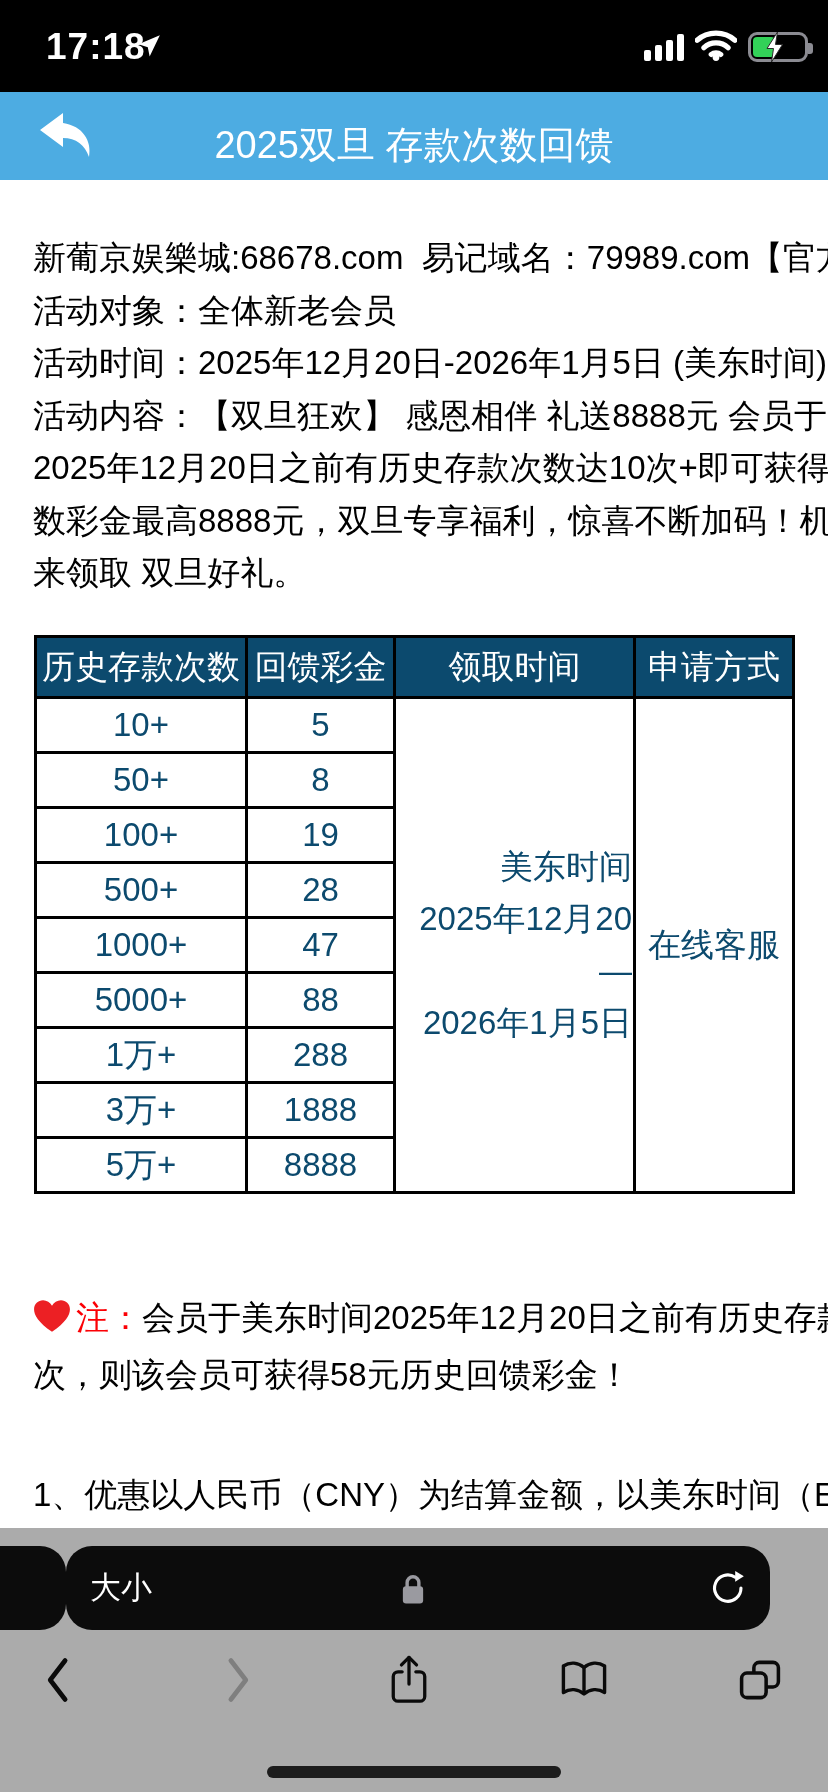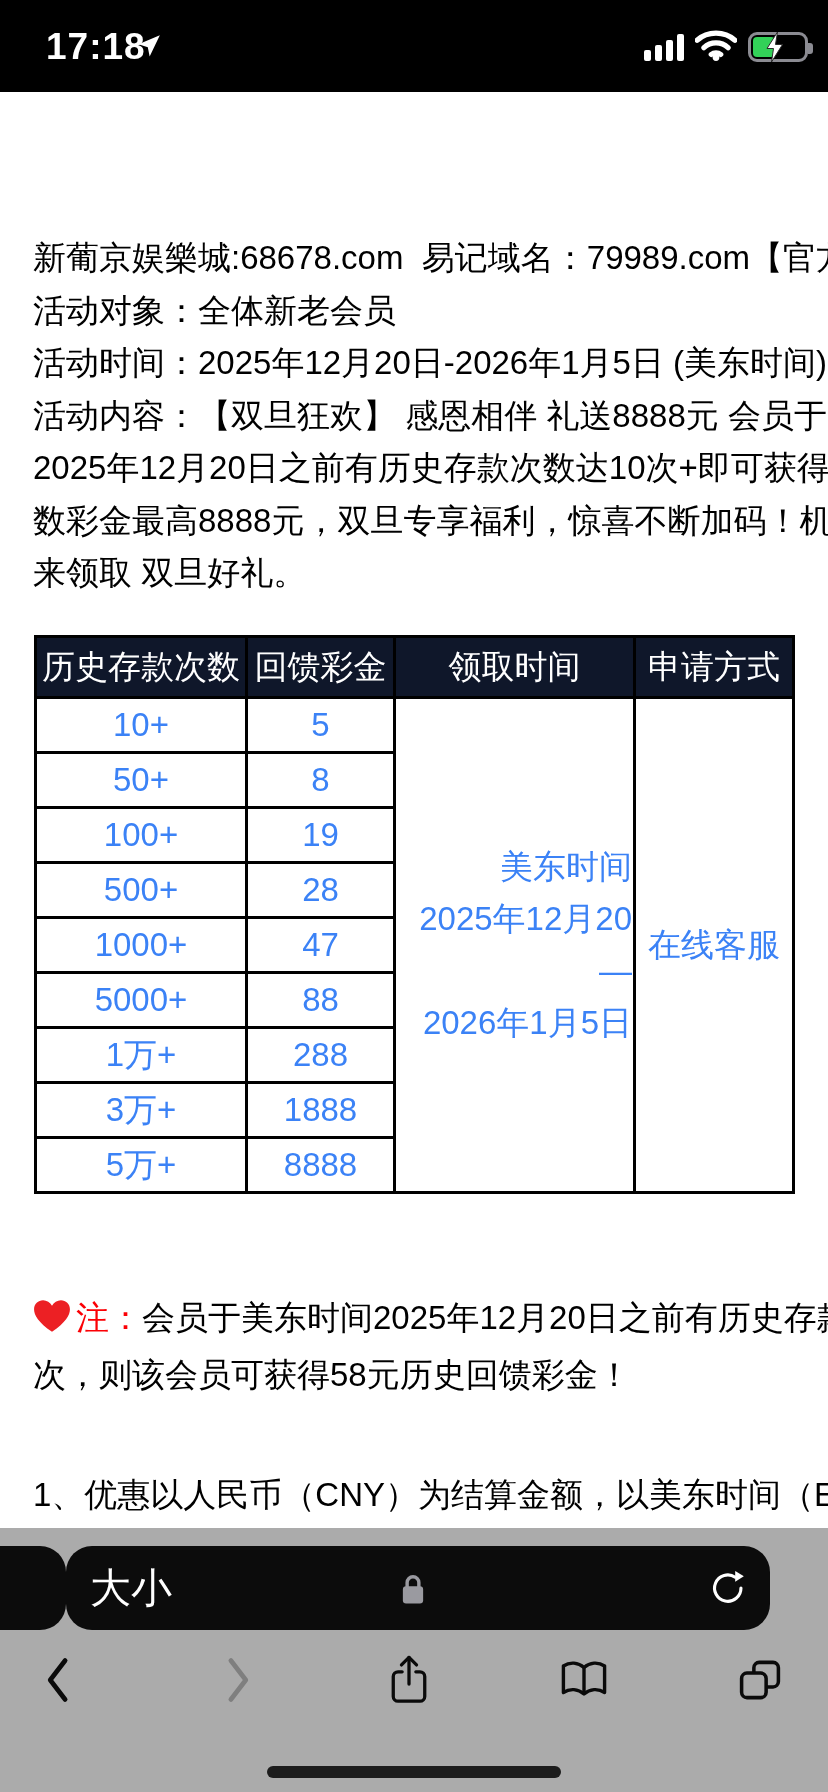--- a/index.html
+++ b/index.html
@@ -24,39 +24,39 @@
   .app-title{position:absolute;left:0;top:28px;width:100%;text-align:center;color:#fff;font-size:38px;white-space:pre;}
 
   
   .intro{position:absolute;top:232px;left:33px;color:#000;font-size:33px;line-height:52.5px;}
   .intro div{white-space:pre;}
 
   
   .promo-table{position:absolute;top:635px;left:34px;border-collapse:collapse;table-layout:fixed;width:758px;}
   .promo-table th,.promo-table td{border:3px solid #000;text-align:center;vertical-align:middle;
       font-size:33px;font-weight:400;overflow:hidden;}
-  .promo-table th{height:56px;background:#0f172a;color:#fff;}
-  .promo-table td{height:50px;color:#3b82f6;background:#fff;}
+  .promo-table th{height:56px;background:#0c4a6e;color:#fff;}
+  .promo-table td{height:50px;color:#0c4a6e;background:#fff;}
   .claim-cell div{line-height:52px;white-space:pre;text-align:right;}
 
   
   .note{position:absolute;top:1292px;left:33px;font-size:33px;line-height:52.5px;color:#000;}
   .note div{white-space:pre;}
   .note .red{color:#FB0005;}
   .heart{display:inline-block;vertical-align:-4px;margin-right:5px;}
 
   
   .terms{position:absolute;top:1470px;left:33px;font-size:33px;line-height:50px;color:#000;}
   .terms div{white-space:pre;}
 
   
   .toolbar{position:absolute;top:1528px;left:0;width:828px;height:264px;background:#ABABAB;}
   .stub-pill{position:absolute;left:-36px;top:18px;width:102px;height:84px;border-radius:26px;background:#0c0c0c;}
   .url-pill{position:absolute;left:66px;top:18px;width:704px;height:84px;border-radius:26px;background:#0c0c0c;cursor:pointer;}
-  .text-size{position:absolute;left:24px;top:0;height:84px;line-height:84px;color:#fff;font-size:41px;white-space:pre;cursor:pointer;}
+  .text-size{position:absolute;left:24px;top:0;height:84px;line-height:84px;color:#fff;font-size:31px;white-space:pre;cursor:pointer;}
   .url-center{position:absolute;left:0;top:0;width:100%;height:84px;line-height:84px;text-align:center;color:#fff;font-size:34px;}
   .url-center svg{vertical-align:-5px;margin-right:10px;}
   .reload-btn{position:absolute;right:24px;top:24px;width:36px;height:36px;cursor:pointer;}
   .nav-icon{position:absolute;width:56px;height:56px;top:124px;display:flex;align-items:center;justify-content:center;cursor:pointer;}
   .home-indicator{position:absolute;left:267px;top:238px;width:294px;height:12px;border-radius:7px;background:#1c1c1c;}
 </style>
 </head>
 <body>
 
 <div class="screen">
@@ -88,20 +88,28 @@
         <div class="batt-cap"></div>
         <div class="batt-bolt">
           <svg viewBox="0 0 20 30" width="20" height="30">
             <path d="M12.5 0 L2 16.5 L8.5 16.5 L6.5 30 L17.5 12.5 L10.5 12.5 Z" fill="#fff" stroke="#2a2a2a" stroke-width="1"></path>
           </svg>
         </div>
       </div>
     </div>
   </div>
 
+  <div class="app-header">
+    <div class="back-btn">
+      <svg viewBox="0 0 60 52" width="60" height="56">
+        <path d="M27 3 L4 20 L27 37 L27 28 C40 28 49 35 53 47 C56 31 47 16 27 13 Z" fill="#fff"></path>
+      </svg>
+    </div>
+    <div class="app-title">2025双旦 存款次数回馈</div>
+  </div>
 
   <div class="intro">
     <div>新葡京娱樂城:68678.com  易记域名：79989.com【官方正版】</div>
     <div>活动对象：全体新老会员</div>
     <div>活动时间：2025年12月20日-2026年1月5日 (美东时间)</div>
     <div>活动内容：【双旦狂欢】 感恩相伴 礼送8888元 会员于美东时间</div>
     <div>2025年12月20日之前有历史存款次数达10次+即可获得历史存款次</div>
     <div>数彩金最高8888元，双旦专享福利，惊喜不断加码！机不可失，速</div>
     <div>来领取 双旦好礼。</div>
   </div>

